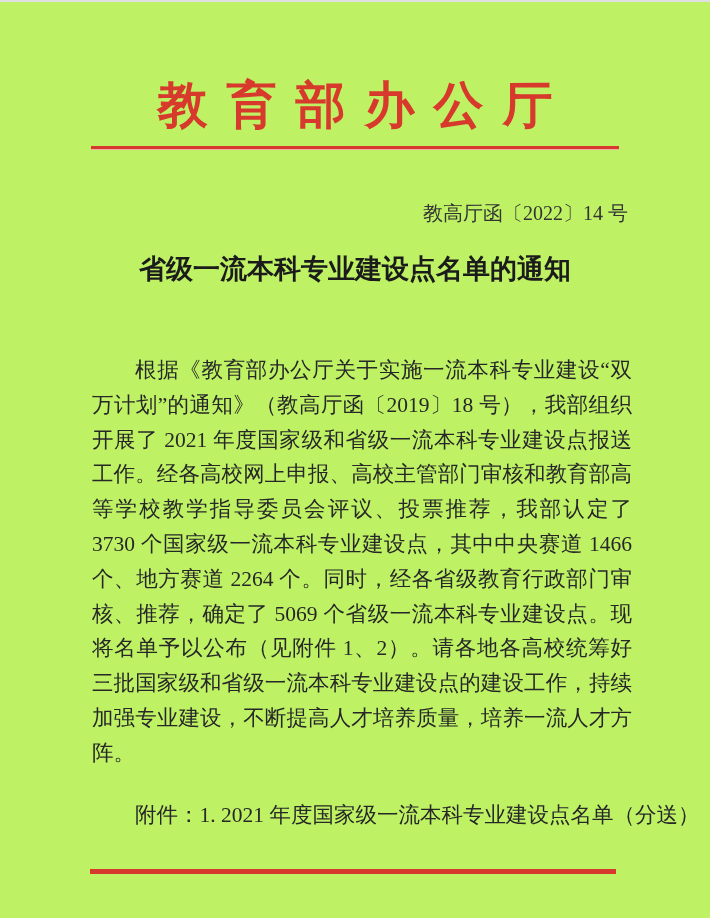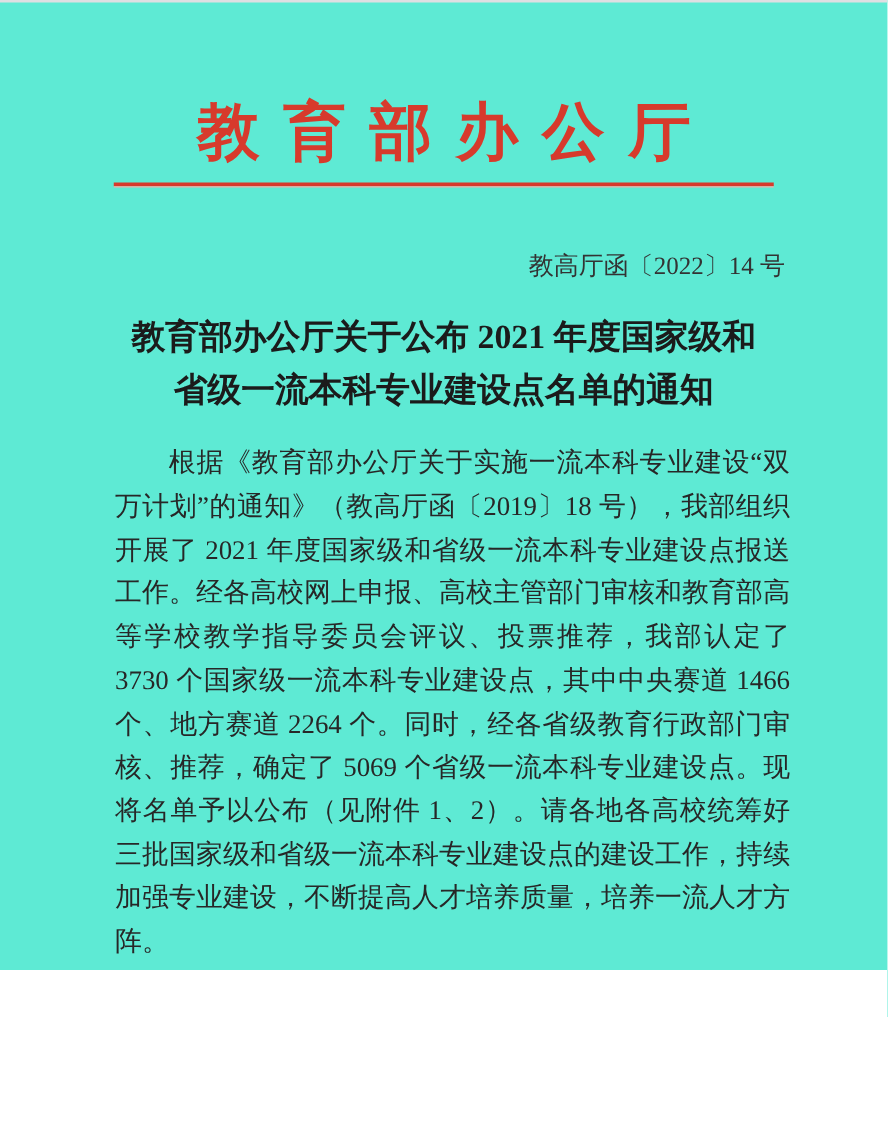--- a/index.html
+++ b/index.html
@@ -2,23 +2,23 @@
 <html lang="zh" style="--accent: #d73a2c;"><head>
 <meta charset="utf-8">
 <title>教育部办公厅文件</title>
 <style>
   :root { --accent: #d73a2c; }
   * { box-sizing: border-box; }
   html, body { margin: 0; padding: 0; background: #ffffff; }
   .page {
     position: relative;
     width: 710px;
-    height: 776px;
+    height: 918px;
     margin: 0;
-    background: #5eead4;
+    background: #bef264;
     border-top: 2px solid #dfdfe2;
     overflow: hidden;
     font-family: "Liberation Serif", "DejaVu Serif", serif;
     color: #272727;
   }
   
   .org-name {
     position: absolute;
     top: 72px; left: 0; right: 0;
     margin: 0;
@@ -90,21 +90,20 @@
 
 <div class="page">
 
   <h1 class="org-name">教育部办公厅</h1>
 
   <div class="rule-top"></div>
 
   <div class="doc-number">教高厅函〔2022〕14 号</div>
 
   <div class="title">
-      <div class="title-line">教育部办公厅关于公布 2021 年度国家级和</div>
       <div class="title-line">省级一流本科专业建设点名单的通知</div>
     </div>
 
   <div class="body-text">
     <p class="para-indent">根据《教育部办公厅关于实施一流本科专业建设“双万计划”的通知》（教高厅函〔2019〕18 号），我部组织开展了 2021 年度国家级和省级一流本科专业建设点报送工作。经各高校网上申报、高校主管部门审核和教育部高等学校教学指导委员会评议、投票推荐，我部认定了 3730 个国家级一流本科专业建设点，其中中央赛道 1466 个、地方赛道 2264 个。同时，经各省级教育行政部门审核、推荐，确定了 5069 个省级一流本科专业建设点。现将名单予以公布（见附件 1、2）。请各地各高校统筹好三批国家级和省级一流本科专业建设点的建设工作，持续加强专业建设，不断提高人才培养质量，培养一流人才方阵。</p>
     <p class="attachment">附件：1. 2021 年度国家级一流本科专业建设点名单（分送）</p>
   </div>
 
   <div class="rule-bottom"></div>
 

